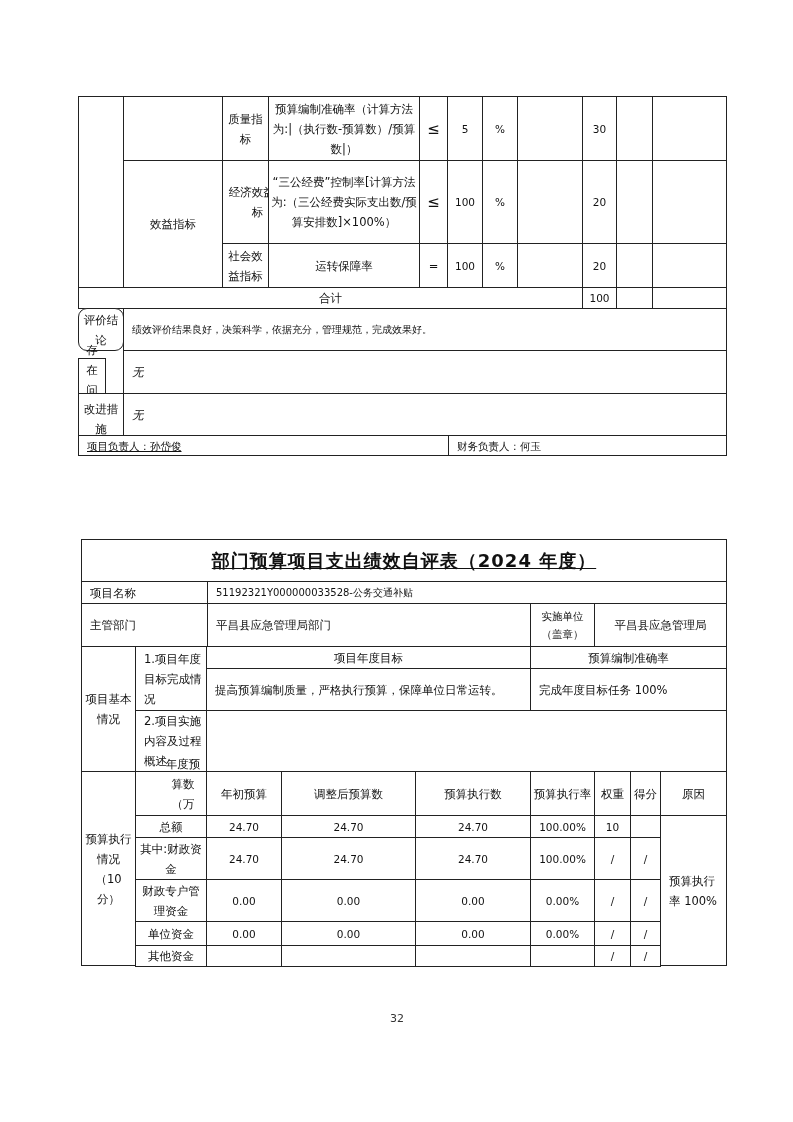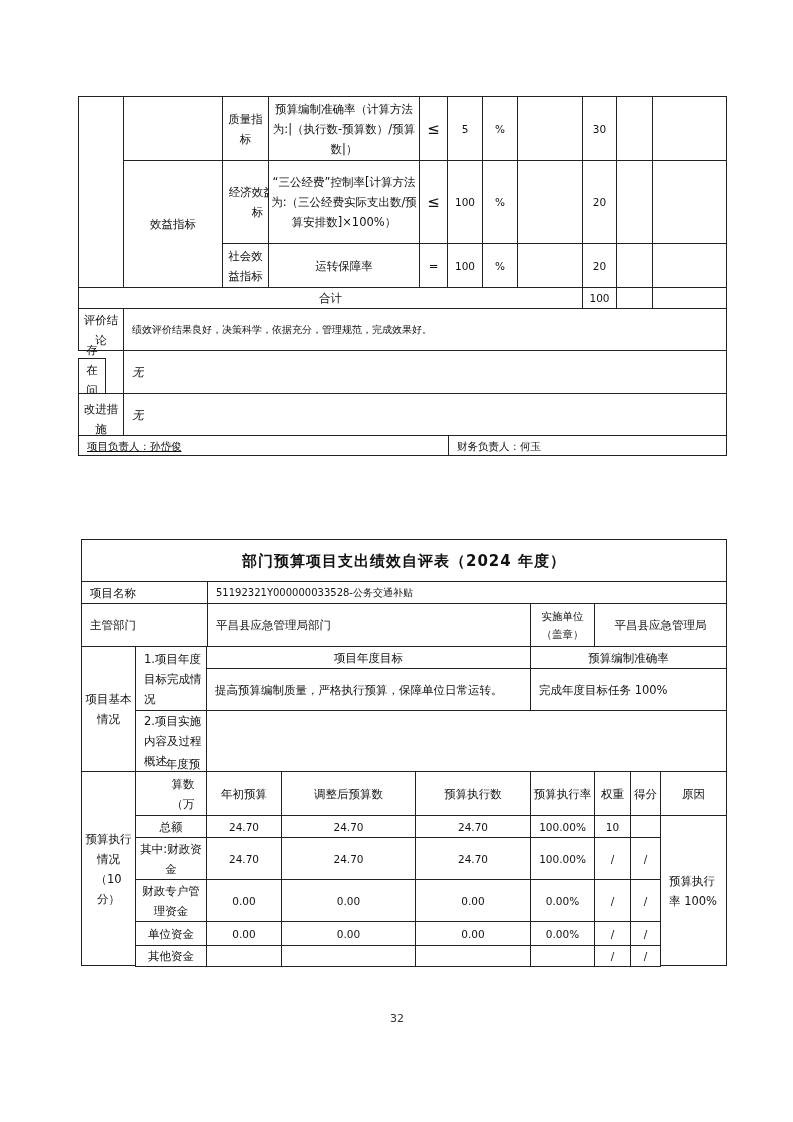--- a/index.html
+++ b/index.html
@@ -5,21 +5,21 @@
   html, body { margin:0; padding:0; background:#ffffff; }
   body { width:793px; height:1122px; position:relative; overflow:hidden;
          font-family: "DejaVu Sans", "Liberation Sans", sans-serif; color:#111; }
   .c { position:absolute; box-sizing:border-box; border:1px solid #222;
        display:flex; align-items:center; justify-content:center; text-align:center;
        font-size:11.5px; line-height:20px; padding:0 2px; background:#fff; }
   .l { justify-content:flex-start; text-align:left; padding-left:8px; }
   .sm { font-size:10.5px; }
   .xs { font-size:10px; }
   .it { font-style:italic; font-family:"DejaVu Serif", serif; }
-  .title { font-size:15px; font-weight:bold; letter-spacing:1px; }
+  .title { font-size:18px; font-weight:bold; letter-spacing:1px;text-decoration:underline; }
   .pg { position:absolute; left:385px; top:1012px; width:24px; text-align:center; font-size:11px; color:#333; }
 </style>
 </head>
 <body>
 
 <div>
 
   <div class="c" style="left:78px;top:96px;width:46px;height:192px;"></div>
   <div class="c" style="left:123px;top:96px;width:100px;height:65px;"></div>
   <div class="c" style="left:123px;top:160px;width:100px;height:128px;">效益指标</div>
@@ -52,21 +52,21 @@
   <div class="c" style="left:517px;top:243px;width:66px;height:45px;"></div>
   <div class="c sm" style="left:582px;top:243px;width:35px;height:45px;">20</div>
   <div class="c" style="left:616px;top:243px;width:37px;height:45px;"></div>
   <div class="c" style="left:652px;top:243px;width:75px;height:45px;"></div>
 
   <div class="c" style="left:78px;top:287px;width:505px;height:22px;">合计</div>
   <div class="c sm" style="left:582px;top:287px;width:35px;height:22px;">100</div>
   <div class="c" style="left:616px;top:287px;width:37px;height:22px;"></div>
   <div class="c" style="left:652px;top:287px;width:75px;height:22px;"></div>
 
-  <div class="c" style="left:78px;top:308px;width:46px;height:43px;">评价结论</div>
+  <div class="c" style="left:78px;top:308px;width:46px;height:43px;border-radius:9px;">评价结论</div>
   <div class="c l xs" style="left:123px;top:308px;width:604px;height:43px;">绩效评价结果良好，决策科学，依据充分，管理规范，完成效果好。</div>
 
   <div class="c" style="left:78px;top:358px;width:28px;height:44px;">存在问题</div>
   <div class="c l it" style="left:123px;top:350px;width:604px;height:44px;">无</div>
 
   <div class="c" style="left:78px;top:393px;width:46px;height:51px;">改进措施</div>
   <div class="c l it" style="left:123px;top:393px;width:604px;height:43px;">无</div>
 
   <div class="c l sm" style="left:78px;top:435px;width:371px;height:21px;text-decoration:underline;">项目负责人：孙岱俊</div>
   <div class="c l sm" style="left:448px;top:435px;width:279px;height:21px;">财务负责人：何玉</div>

